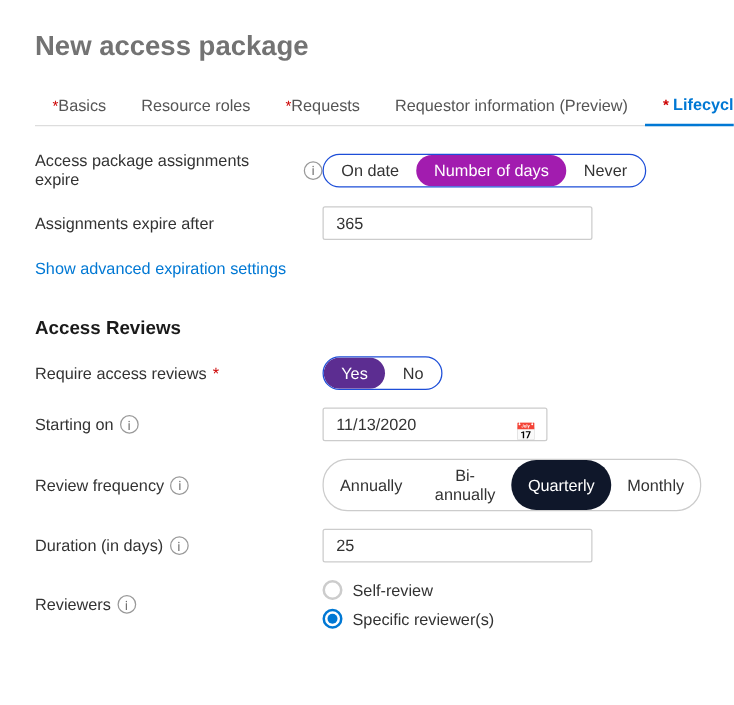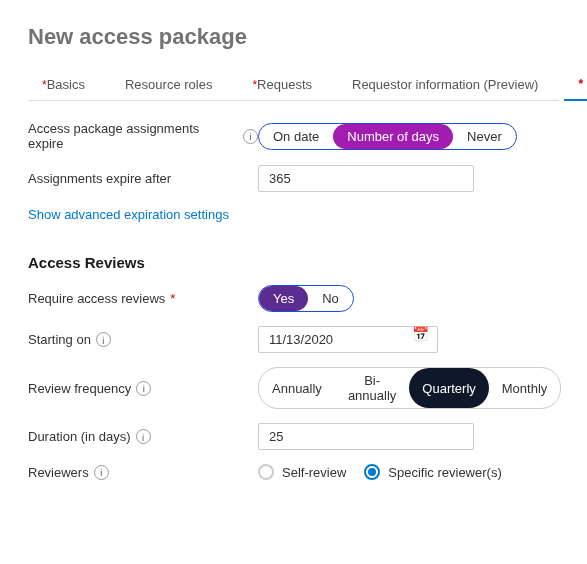--- a/index.html
+++ b/index.html
@@ -18,21 +18,21 @@
       font-size: 22px;
       font-weight: 600;
       color: #737373;
       margin-bottom: 18px;
     }
     .tabs {
       display: flex;
       align-items: center;
       border-bottom: 1px solid #ddd;
       margin-bottom: 20px;
-      gap: 12px;
+      gap: 0;
     }
     .tab {
       padding: 8px 14px;
       font-size: 13px;
       color: #555;
       cursor: pointer;
       white-space: nowrap;
       position: relative;
     }
     .tab .required {
@@ -120,21 +120,21 @@
       border-radius: 2px;
       padding: 5px 10px;
       font-size: 13px;
       width: 216px;
       color: #333;
       outline: none;
     }
     .date-input-wrap {
       position: relative;
       display: inline-flex;
-      align-items: flex-start;
+      align-items: flex-end;
       border-radius: 10px;
     }
     .date-input-wrap input {
       border: 1px solid #ccc;
       border-radius: 2px;
       padding: 5px 32px 5px 10px;
       font-size: 13px;
       width: 180px;
       color: #333;
       outline: none;
@@ -156,21 +156,22 @@
     }
     .max-hint {
       font-size: 11px;
       color: #555;
       text-align: right;
       width: 180px;
       margin-top: 2px;
     }
     .radio-group {
       display: flex;
-      gap: 18px;
+      flex-direction: column;
+      gap: 7px;
     }
     .radio-item {
       display: flex;
       align-items: center;
       gap: 8px;
       font-size: 13px;
       cursor: pointer;
     }
     .radio-circle {
       width: 16px;

